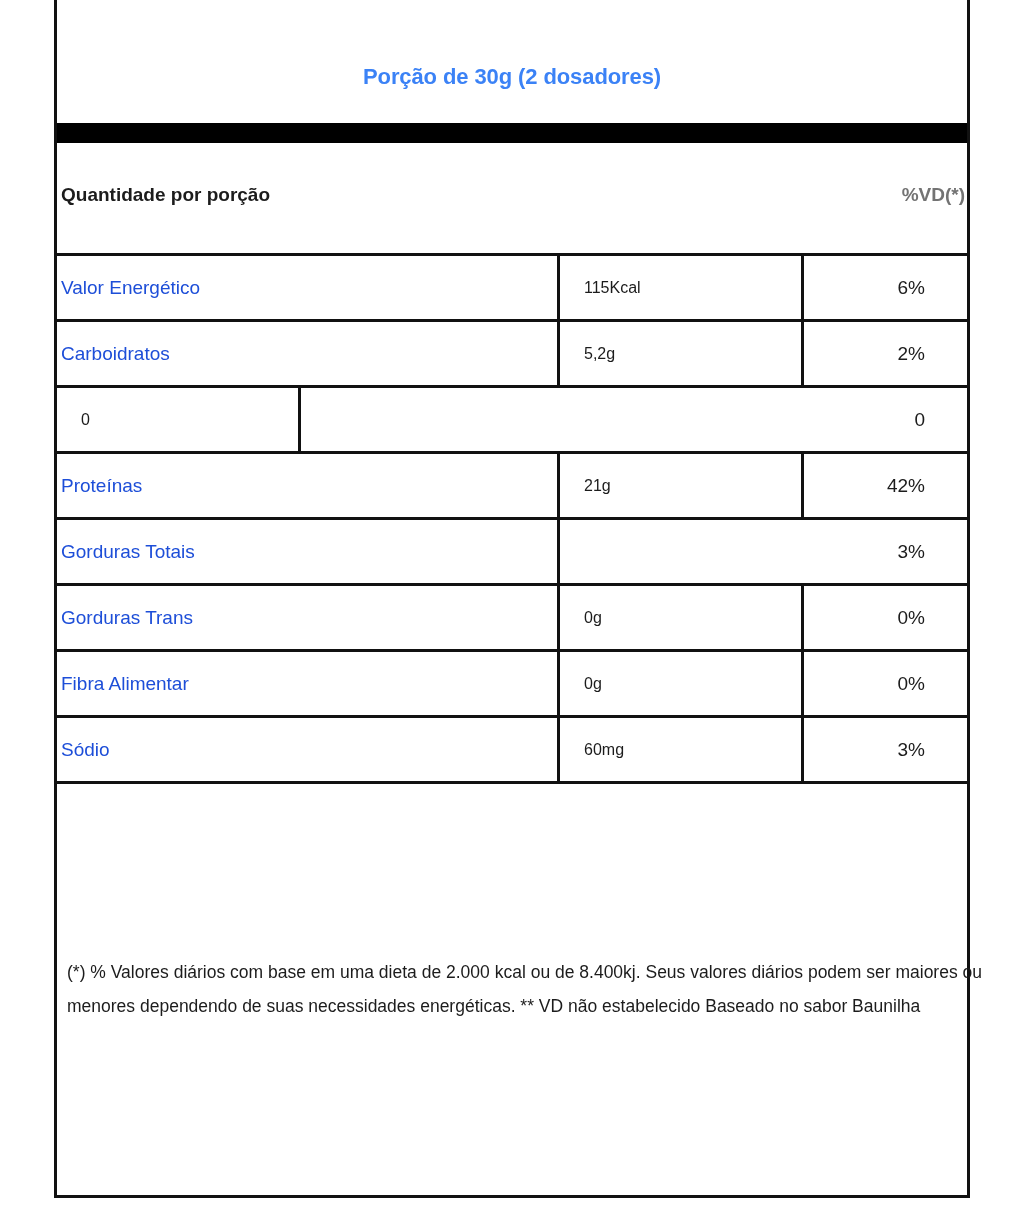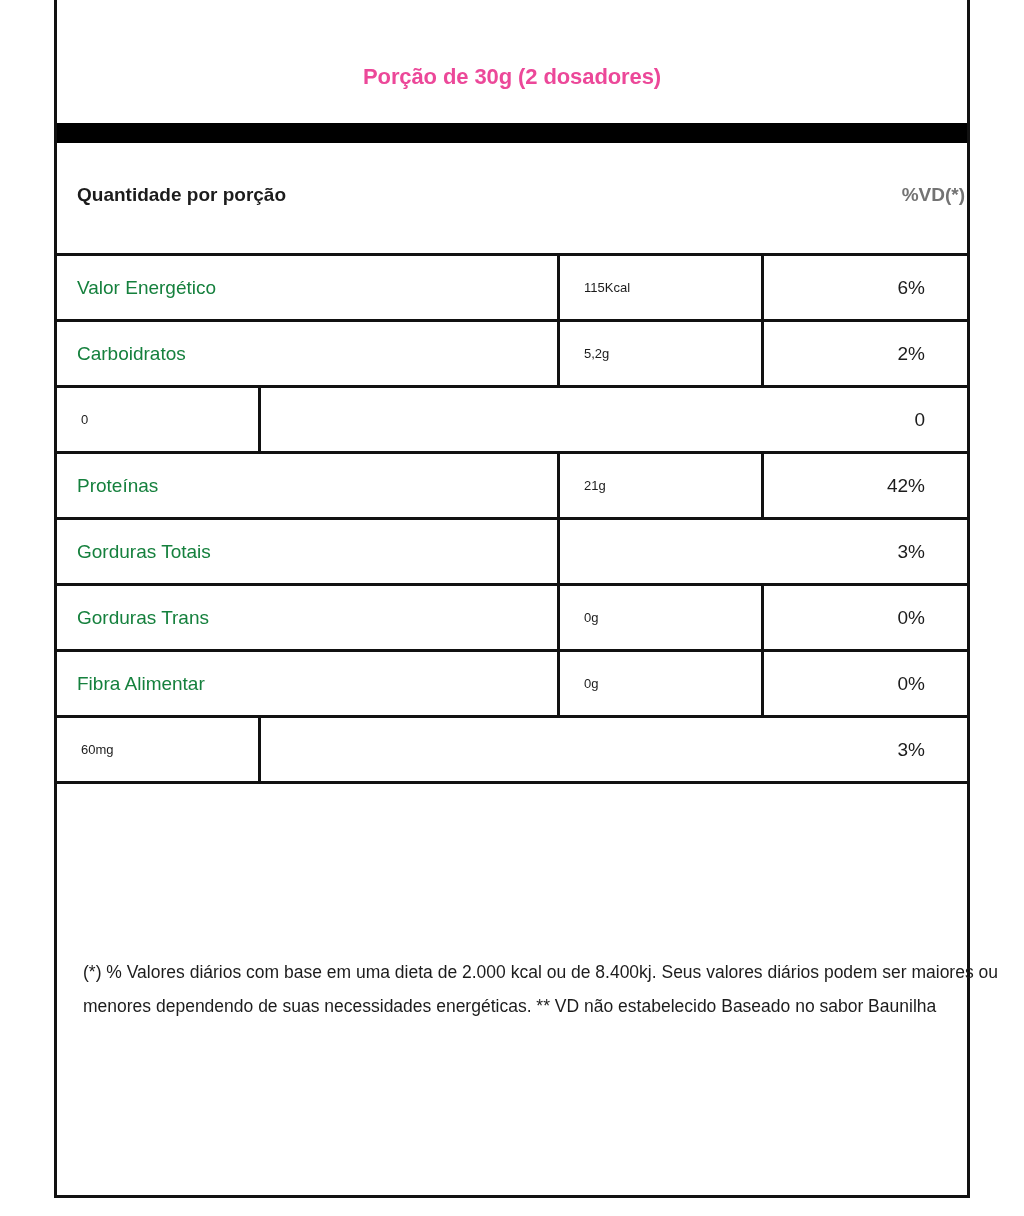--- a/index.html
+++ b/index.html
@@ -44,21 +44,21 @@
     height: 127px;
     box-sizing: border-box;
     display: flex;
     align-items: center;
     justify-content: center;
   }
   .title-text {
     font-size: 22px;
     font-weight: 700;
     letter-spacing: -0.1px;
-    color: #ec4899;
+    color: #3b82f6;
     text-align: center;
     padding-top: 34px;
   }
 
   
   .black-bar {
     position: absolute;
     left: 0;
     top: 127px;
     width: 100%;
@@ -71,21 +71,21 @@
     position: absolute;
     left: 0;
     top: 147px;
     width: 100%;
     height: 113px;
     box-sizing: border-box;
     border-bottom: 3px solid #111111;
     display: flex;
     align-items: center;
     justify-content: space-between;
-    padding: 0 0 0 20px;
+    padding: 0 0 0 4px;
   }
   .amount-header .lbl {
     font-size: 19px;
     font-weight: 700;
     color: #1c1c1c;
     padding-left: 0px;
     margin-top: -6px;
   }
   .amount-header .vd {
     font-size: 19px;
@@ -110,52 +110,52 @@
   }
   .row:last-child {
     border-bottom: 3px solid #111111;
   }
   .cell-name {
     width: 503px;
     box-sizing: border-box;
     border-right: 3px solid #111111;
     display: flex;
     align-items: center;
-    padding-left: 20px;
+    padding-left: 4px;
     font-size: 19px;
     font-weight: 400;
-    color: #15803d;
+    color: #1d4ed8;
   }
   .cell-value {
-    width: 204px;
+    width: 244px;
     box-sizing: border-box;
     border-right: 3px solid #111111;
     display: flex;
     align-items: center;
     padding-left: 24px;
-    font-size: 13px;
+    font-size: 16px;
     font-weight: 400;
     color: #1c1c1c;
   }
   .cell-vd {
     flex: 1;
     box-sizing: border-box;
     display: flex;
     align-items: center;
     justify-content: flex-end;
     padding-right: 42px;
     font-size: 19px;
     font-weight: 400;
     color: #1c1c1c;
   }
 
   
   .footnote {
     position: absolute;
-    left: 16px;
+    left: 0;
     top: 919px;
     width: 100%;
     height: 279px;
     box-sizing: border-box;
     padding: 40px 12px 0 10px;
   }
   .footnote-text {
     font-size: 17.5px;
     line-height: 34px;
     color: #1c1c1c;
@@ -219,20 +219,21 @@
         <div class="cell-vd">0%</div>
       </div>
 
       <div class="row">
         <div class="cell-name">Fibra Alimentar</div>
         <div class="cell-value">0g</div>
         <div class="cell-vd">0%</div>
       </div>
 
       <div class="row">
+        <div class="cell-name">Sódio</div>
         <div class="cell-value">60mg</div>
         <div class="cell-vd">3%</div>
       </div>
 
     </div>
 
     <div class="footnote">
       <div class="footnote-text">(*) % Valores diários com base em uma dieta de 2.000 kcal ou de 8.400kj. Seus valores diários podem ser maiores ou menores dependendo de suas necessidades energéticas. ** VD não estabelecido Baseado no sabor Baunilha</div>
     </div>
 

